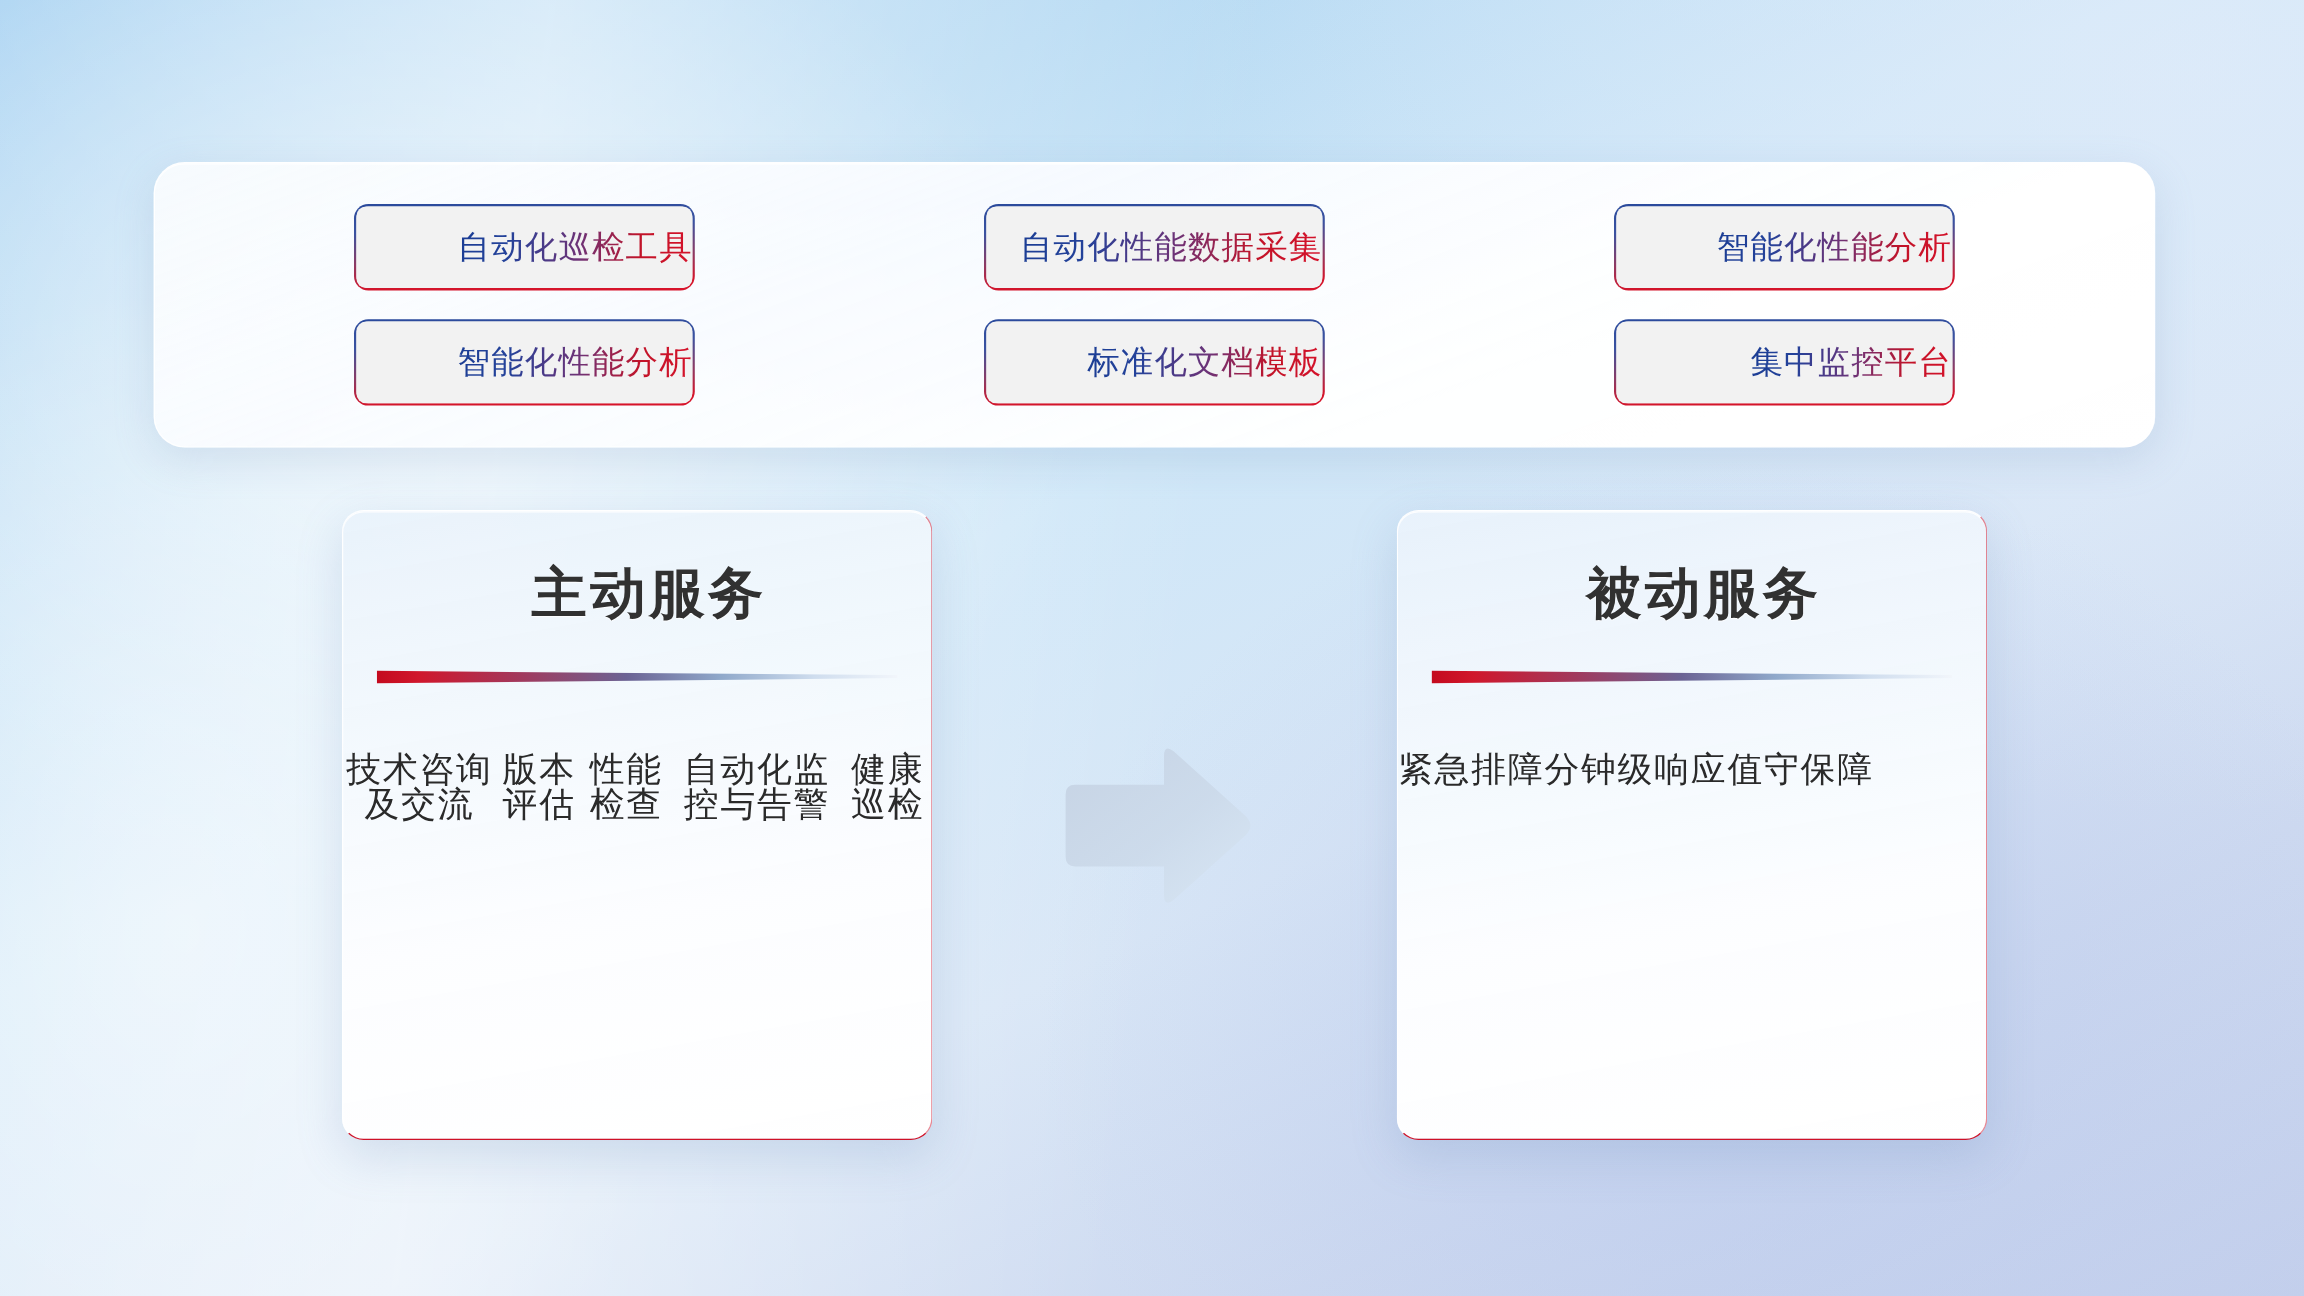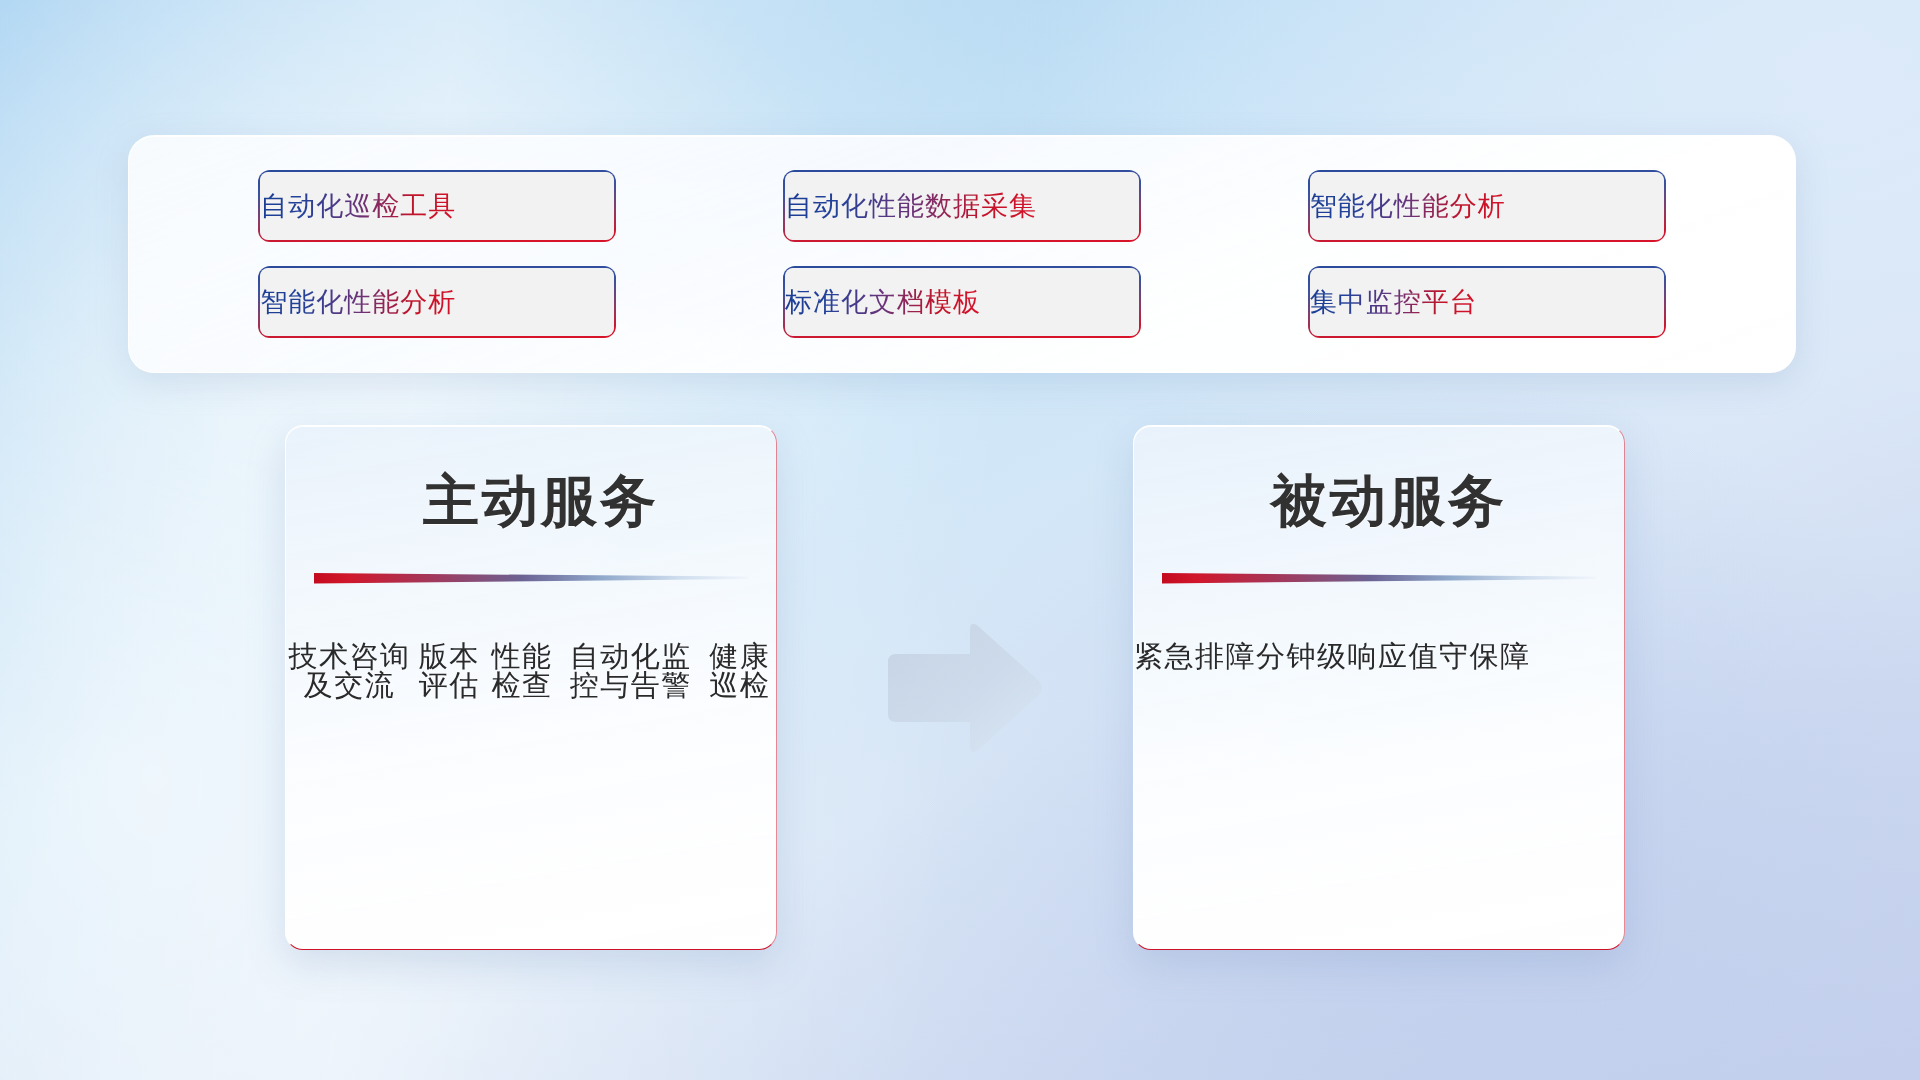--- a/index.html
+++ b/index.html
@@ -62,27 +62,27 @@
     grid-template-columns: repeat(3, 1fr);
     grid-template-rows: repeat(2, 1fr);
     align-items: center;
     justify-items: center;
     padding: 22px 46px;
     z-index: 3;
   }
 
   .tag {
     position: relative;
-    width: 358px;
+    width: 284px;
     height: 72px;
     border-radius: 10px;
     background: #f2f2f2;
     display: flex;
     align-items: center;
-    justify-content: flex-start;
+    justify-content: flex-end;
     box-sizing: border-box;
     
     background-clip: padding-box;
     border: 2px solid transparent;
   }
   .tag::before {
     content: "";
     position: absolute;
     inset: -2px;
     border-radius: 12px;
@@ -119,26 +119,26 @@
     box-sizing: border-box;
     background: linear-gradient(170deg, rgba(233,242,251,0.95) 0%, rgba(242,248,253,0.97) 30%, rgba(252,253,255,0.99) 62%, #ffffff 100%);
     border: 1.5px solid rgba(255,255,255,0.9);
     border-bottom-color: #cf1127;
     border-right-color: rgba(214,40,60,0.55);
     box-shadow: 0 14px 38px rgba(110,140,185,0.22), inset 0 1px 0 rgba(255,255,255,0.9);
     z-index: 3;
     overflow: hidden;
   }
   .card.left  { left: 285px; }
-  .card.right { left: 1133px; }
+  .card.right { left: 1164px; }
 
   .card-title {
     margin-top: 38px;
     text-align: center;
-    font-size: 56px;
+    font-size: 46px;
     font-weight: 700;
     color: #313131;
     letter-spacing: 3px;
     text-shadow: 0 1px 1px rgba(255,255,255,0.9);
     margin-left: 20px;
   }
 
   .divider-wrap {
     position: relative;
     margin: 30px auto 0 auto;

